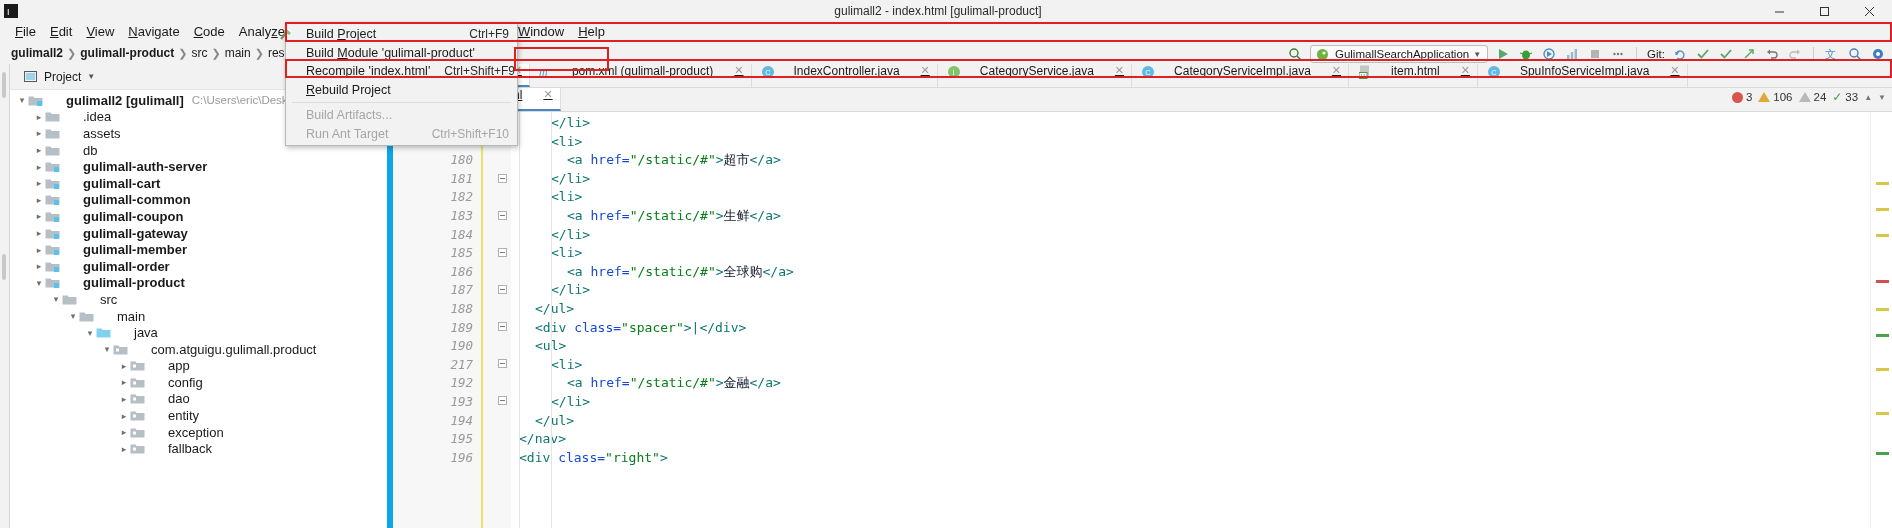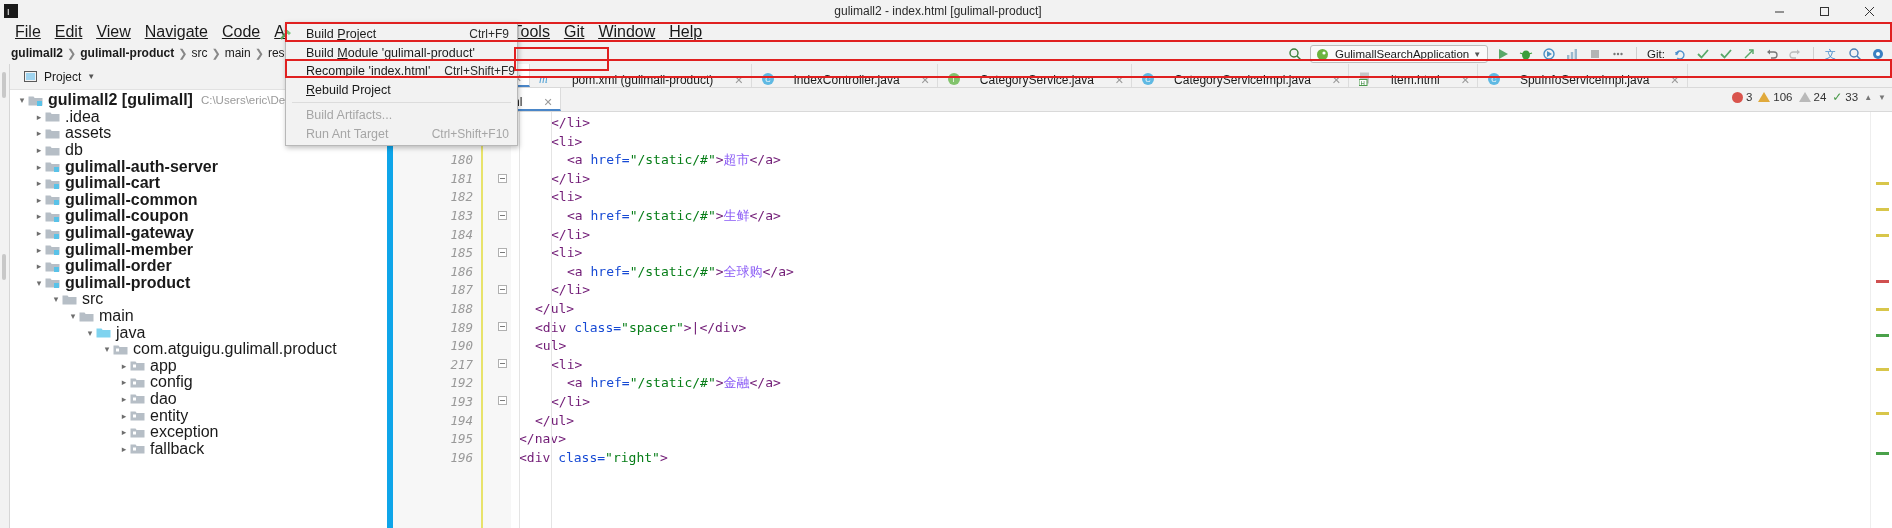--- a/index.html
+++ b/index.html
@@ -9,21 +9,21 @@
 
   
   .titlebar{ height:22px; background:#f2f2f2; display:flex; align-items:center; position:relative; }
   .tb-icon{ width:22px; height:22px; display:flex; align-items:center; justify-content:center; }
   .tb-title{ position:absolute; left:0; right:16px; text-align:center; font-size:12px; color:#2b2b2b; pointer-events:none;}
   .winbtns{ position:absolute; right:0; top:0; height:22px; display:flex; }
   .winbtn{ width:45px; height:22px; display:flex; align-items:center; justify-content:center; font-size:11px; color:#333;}
 
   
   .menubar{ height:20px; background:#f2f2f2; display:flex; align-items:center; padding-left:8px; position:relative; z-index:40;}
-  .menu-item{ padding:2px 7px; font-size:16px; color:#1a1a1a; line-height:16px; white-space:nowrap;text-decoration:underline;}
+  .menu-item{ padding:2px 7px; font-size:13px; color:#1a1a1a; line-height:16px; white-space:nowrap;}
   .menu-item.active{ background:#2675bf; color:#fff; }
   .menu-item u{ text-decoration:underline; }
 
   
   .navrow{ height:22px; background:#f2f2f2; display:flex; align-items:center; padding-left:8px; position:relative; }
   .crumb{ font-size:12px; color:#1a1a1a; padding:0 3px; white-space:nowrap;}
   .crumb.b{ font-weight:bold; }
   .sep{ color:#888; font-size:11px; padding:0 1px; }
   .nav-right{ position:absolute; right:6px; top:1px; height:22px; display:flex; align-items:center; gap:7px;}
   .runcfg{ display:flex; align-items:center; gap:4px; border:1px solid #bdbdbd; background:#fafafa; border-radius:3px;
@@ -37,53 +37,53 @@
   .leftstrip{ width:10px; background:#f2f2f2; border-right:1px solid #d6d6d6; position:relative;}
   .leftstrip .nub{ position:absolute; left:2px; width:4px; height:26px; background:#c8c8c8; border-radius:2px;}
 
   .projpanel{ width:383px; background:#fff; position:relative; border-right:6px solid #0ea5e9; overflow:hidden;}
   .proj-head{ height:26px; display:flex; align-items:center; gap:6px; padding-left:12px; background:#f2f2f2; border-bottom:1px solid #e2e2e2;}
   .proj-title{ font-size:12px; }
   .tree{ padding-top:2px; font-size:12.4px; }
   .row{ display:flex; align-items:center; height:16.6px; white-space:nowrap; padding-left:6px;}
   .arrow{ width:12px; text-align:center; color:#6e6e6e; font-size:9px; flex:0 0 12px; }
   .ico{ width:15px; height:14px; margin-right:5px; flex:0 0 15px; display:inline-flex; align-items:center; justify-content:center;}
-  .lbl{ font-size:16px; }
+  .lbl{ font-size:13px;margin-left:18px; }
   .lbl.b{ font-weight:bold; }
   .pathdim{ color:#9a9a9a; font-weight:normal; margin-left:8px; font-size:11.5px;}
 
   
   .editor{ flex:1; position:relative; background:#fff; overflow:hidden;}
   .tabsrow{ height:24px; background:#f2f2f2; display:flex; align-items:flex-end; border-bottom:1px solid #d9d9d9; padding-left:2px; }
-  .tab{ height:23px; display:flex; align-items:flex-end; gap:18px; padding:0 7px 0 8px; font-size:12px;
-        border-right:1px solid #dcdcdc; color:#1a1a1a; white-space:nowrap;}
+  .tab{ height:23px; display:flex; align-items:flex-start; gap:18px; padding:0 7px 0 8px; font-size:12px;
+        border-right:1px solid #dcdcdc; color:#1a1a1a; white-space:nowrap;text-decoration:underline;}
   .tab.sel{ background:#fff; border-bottom:2px solid #4a86c8; }
   .tab .x{ color:#9a9a9a; font-size:11px; margin-left:3px;}
   .tabsrow2{ height:24px; background:#f2f2f2; display:flex; align-items:flex-end; border-bottom:1px solid #d9d9d9; padding-left:2px;}
   .tabsrow2 .tab{ background:#fff; }
 
   .codearea{ position:absolute; left:0; right:0; top:48px; bottom:0; background:#fff; display:flex; }
   .gutter{ width:118px; background:#f7f7f7; position:relative; flex:0 0 118px; }
   .gutternums{ padding-top:2px;font-style:italic; }
   .gnum{ height:18.6px; line-height:18.6px; text-align:right; padding-right:38px;
          font-family:"DejaVu Sans Mono", monospace; font-size:12.5px; color:#999; }
   .gutter .yellowline{ position:absolute; left:88px; top:0; bottom:0; width:2px; background:#e8e36b;}
   .gutter .foldcol{ position:absolute; left:102px; top:0; bottom:0; width:16px;}
   .fold{ position:absolute; width:9px; height:9px; border:1px solid #b0b0b0; background:#fff; left:3px;}
   .fold:after{ content:""; position:absolute; left:1px; top:3px; width:5px; height:1px; background:#7a7a7a;}
 
   .codeflow{ flex:1; position:relative; padding-top:2px; overflow:hidden;}
   .cline{ height:18.6px; line-height:18.6px; font-family:"DejaVu Sans Mono", monospace; font-size:13px;
           white-space:pre; color:#000; }
   .ind{ display:inline-block; }
   .guide{ position:absolute; top:0; bottom:0; width:1px; background:#e4e4e4; }
-  .tg{ color:#701a75;margin-top:16px; }
+  .tg{ color:#0f766e;margin-top:16px; }
   .at{ color:#174ad4; }
   .st{ color:#067d17; }
-  .pl{ color:#8b5cf6;font-family:Liberation Serif, serif; }
+  .pl{ color:#0f172a;font-family:Liberation Serif, serif; }
 
   
   .inspect{ position:absolute; right:0; top:48px; bottom:0; width:22px; background:#fff; border-left:1px solid #eee;}
   .inspbar{ position:absolute; right:3px; width:13px; height:3px; }
   .inspbar.y{ background:#d8c64a; }
   .inspbar.g{ background:#4aa14a; }
   .inspbar.r{ background:#d05050; }
 
   .statusbar{ position:absolute; right:0; top:22px; height:22px; width:240px; display:flex;
               align-items:center; justify-content:flex-end; gap:6px; padding-right:6px; }

